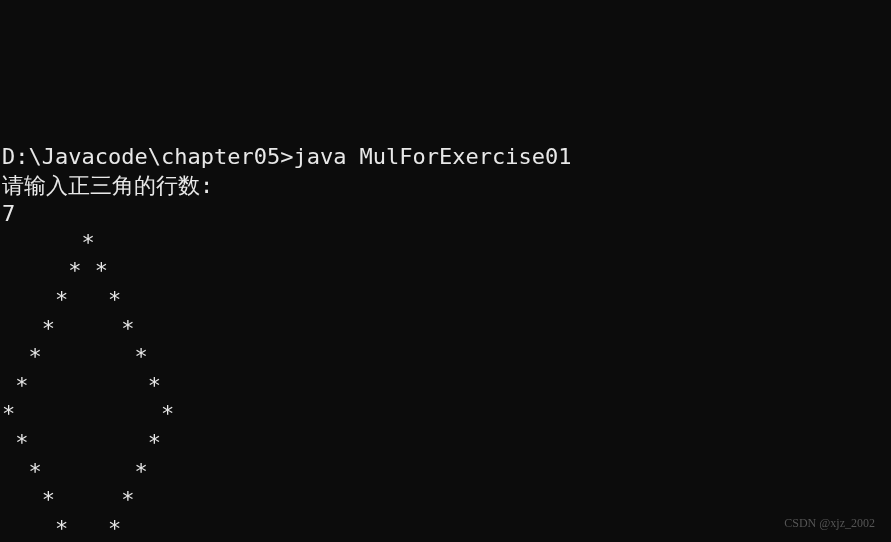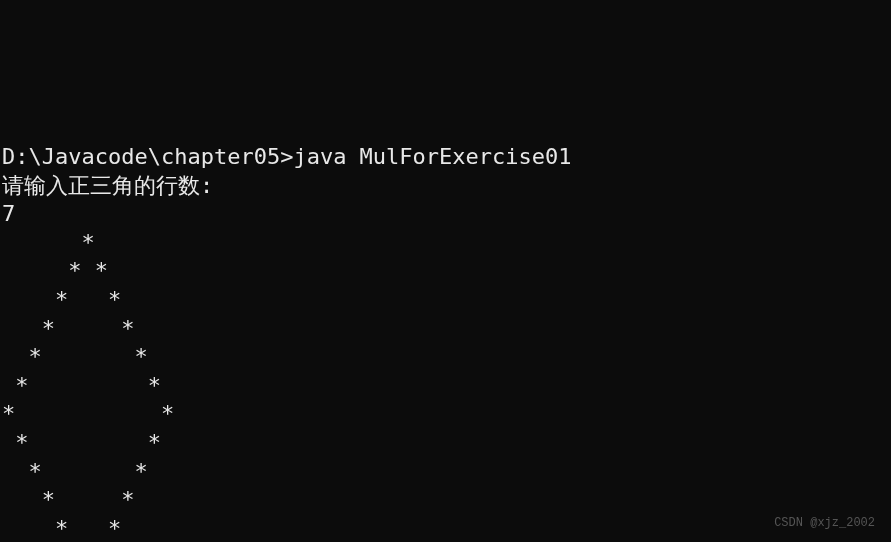--- a/index.html
+++ b/index.html
@@ -25,21 +25,21 @@
     }
     .line {
       white-space: pre;
     }
     .watermark {
       position: absolute;
       bottom: 10px;
       right: 16px;
       font-size: 12px;
       color: #555;
-      font-family: Liberation Mono, monospace;
+      font-family: Liberation Serif, serif;
       white-space: nowrap;
     }
   </style>
 </head>
 <body>
 
 
 
 <div class="terminal">
 <span class="line">D:\Javacode\chapter05&gt;java MulForExercise01</span>

